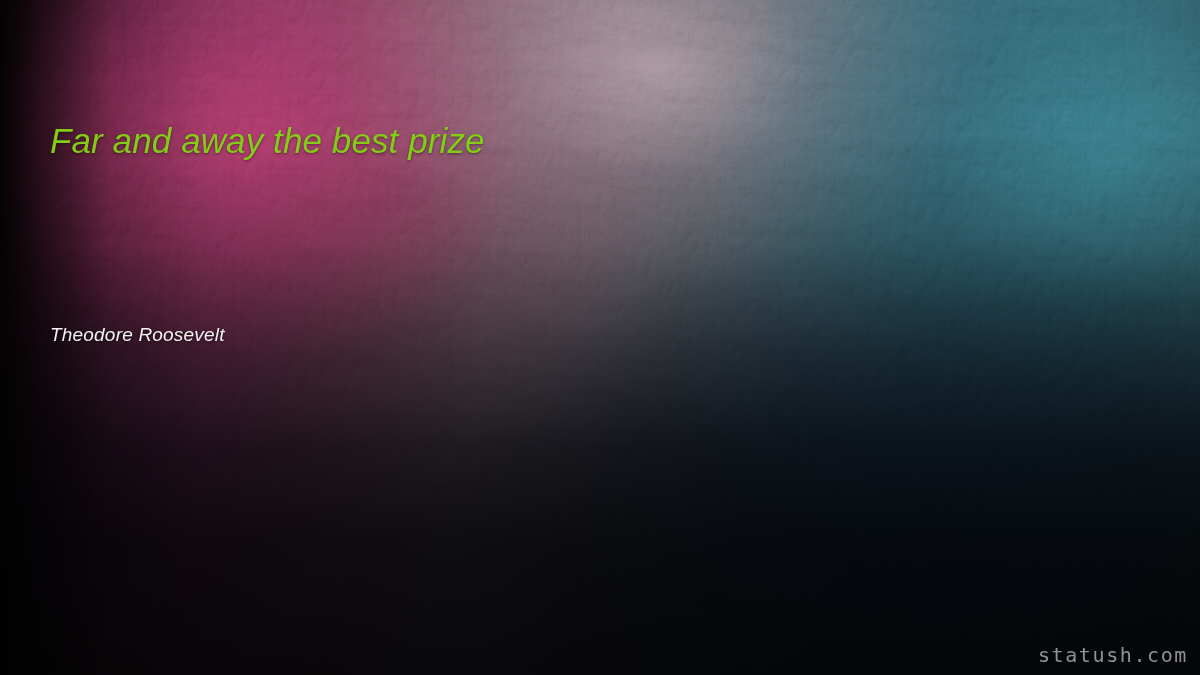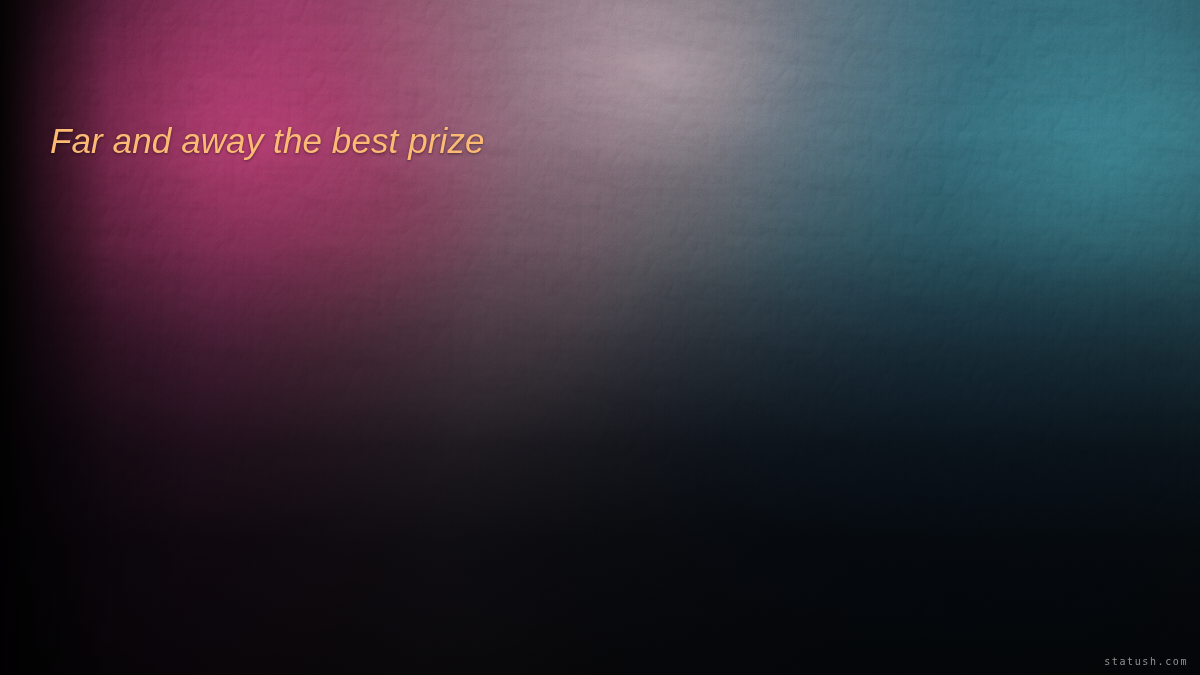--- a/index.html
+++ b/index.html
@@ -142,21 +142,21 @@
     width:1130px;
   }
 
   .quote-line{
     font-family:"Liberation Sans", sans-serif;
     font-style:italic;
     font-weight:400;
     font-size:35px;
     line-height:66px;
     letter-spacing:0.1px;
-    color:#fdba74;
+    color:#84cc16;
     white-space:nowrap;
     text-shadow:0 1px 3px rgba(0,0,0,0.45);
   }
 
   .author{
     position:absolute;
     left:50px;
     top:322px;
     font-family:"Liberation Sans", sans-serif;
     font-style:italic;
@@ -167,21 +167,21 @@
     color:#f2f2f2;
     white-space:nowrap;
     text-shadow:0 1px 3px rgba(0,0,0,0.5);
   }
 
   .watermark{
     position:absolute;
     right:12px;
     bottom:8px;
     font-family:"DejaVu Sans Mono", monospace;
-    font-size:10px;
+    font-size:20px;
     letter-spacing:1.6px;
     color:#9d9d9d;
     opacity:0.92;
     white-space:nowrap;
   }
 </style>
 </head>
 <body>
 
 <div class="card">
@@ -231,17 +231,18 @@
     </defs>
     <rect width="1200" height="675" filter="url(#grain)"></rect>
   </svg>
 
   <div class="content">
 
     <blockquote class="quote">
       <div class="quote-line">Far and away the best prize</div>
     </blockquote>
 
+    <div class="author">Theodore Roosevelt</div>
 
     <div class="watermark">statush.com</div>
 
   </div>
 </div>
 
 </body></html>

